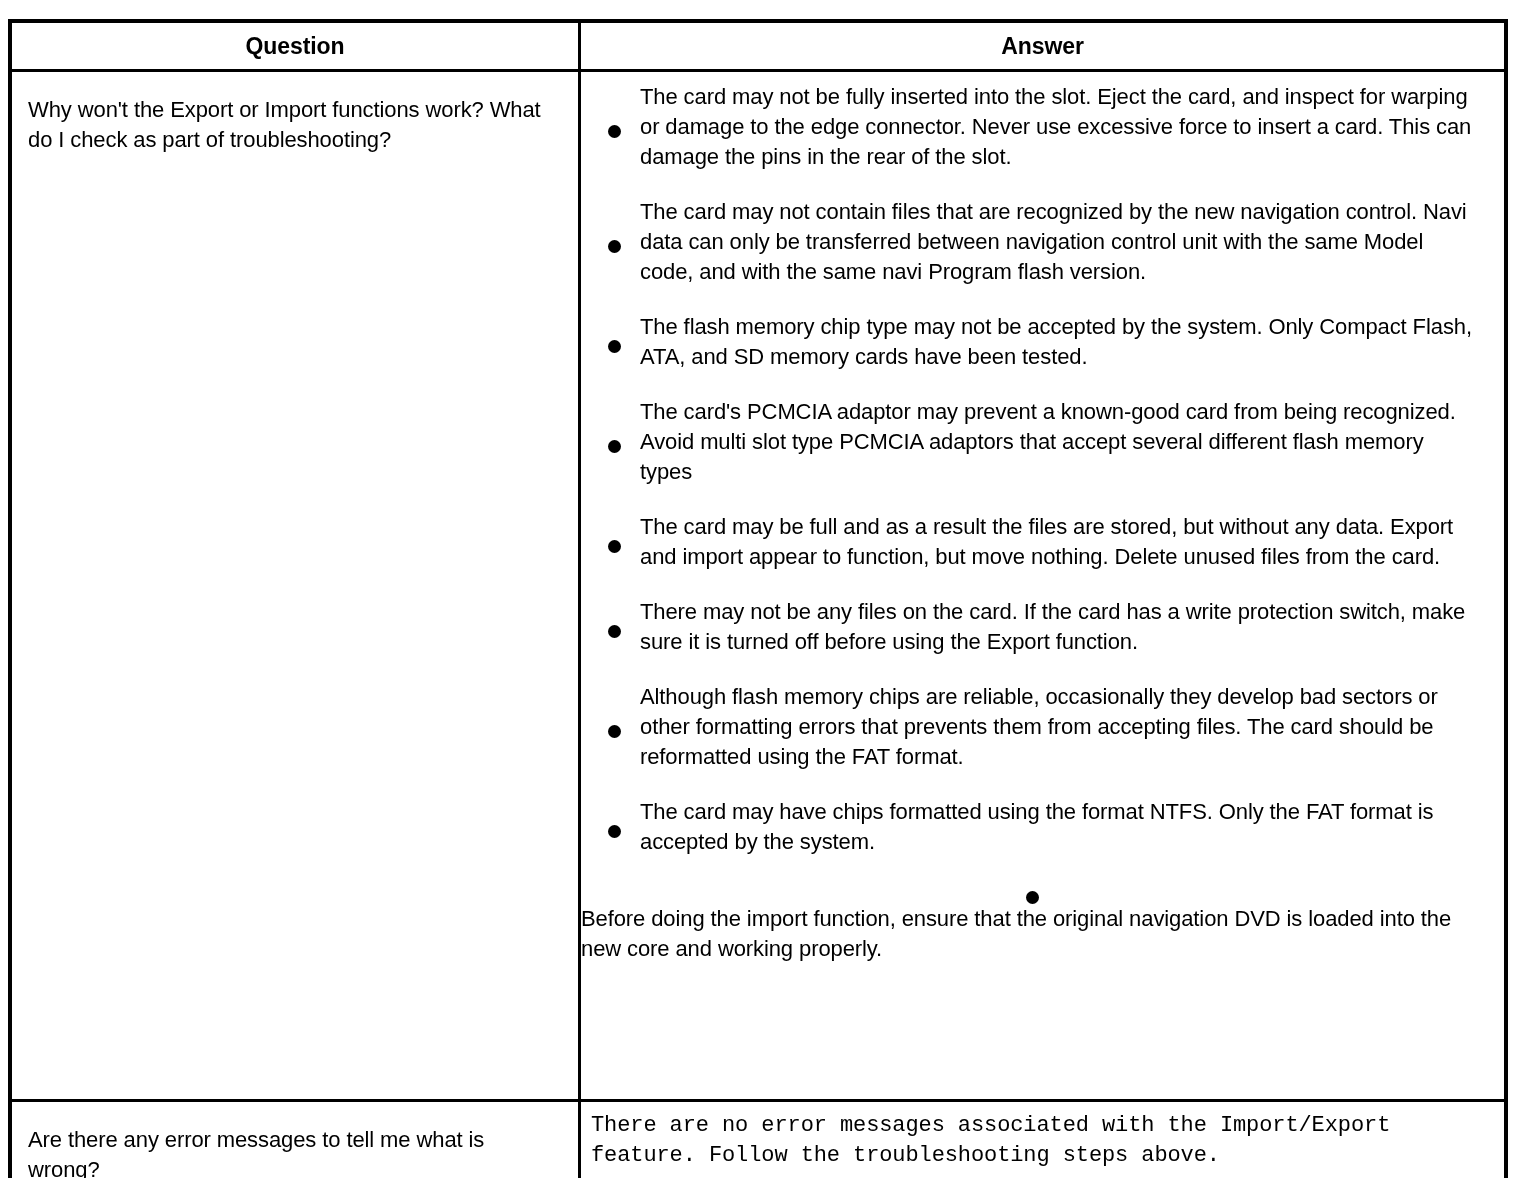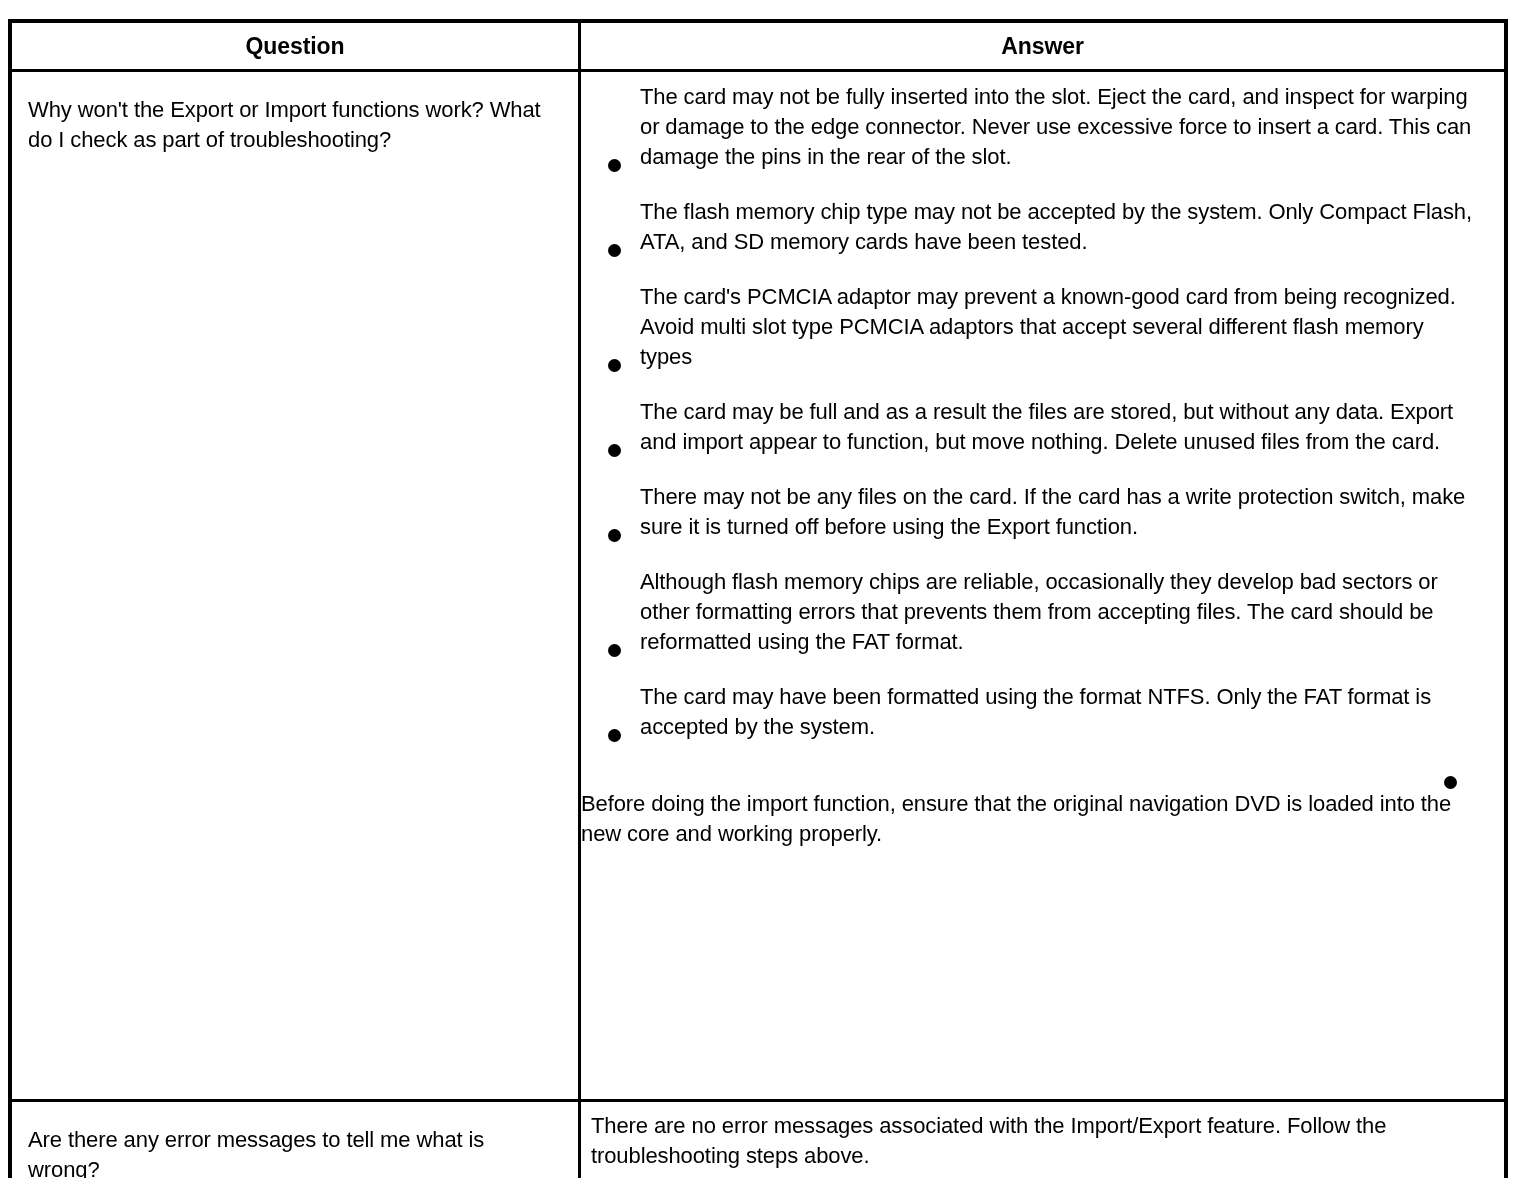--- a/index.html
+++ b/index.html
@@ -39,24 +39,25 @@
   }
   .row1 { border-bottom: 3px solid #000000; }
   .question-cell {
     padding: 23px 34px 0 16px;
   }
   .answer-cell-bullets {
     padding: 10px 28px 0 0;
   }
   .answer-cell-plain {
     padding: 9px 40px 8px 10px;
+    font-family: Liberation Mono, monospace;
   }
   .bullet-item {
     display: flex;
-    align-items: flex-end;
+    align-items: center;
     margin-bottom: 25px;
   }
   .bullet-item:last-child { margin-bottom: 0; flex-direction: column; }
   .bullet-icon {
     flex: none;
     width: 13px;
     height: 13px;
     border-radius: 50%;
     background: #000000;
     margin: 9px 19px 0 27px;
@@ -72,41 +73,45 @@
   <div class="cell header-cell">Answer</div>
 
   <div class="cell q-col row1 question-cell">Why won't the Export or Import functions work? What do I check as part of troubleshooting?</div>
   <div class="cell row1 answer-cell-bullets">
     <div class="bullet-item">
       <span class="bullet-icon"></span>
       <span class="bullet-text">The card may not be fully inserted into the slot. Eject the card, and inspect for warping or damage to the edge connector. Never use excessive force to insert a card. This can damage the pins in the rear of the slot.</span>
     </div>
     <div class="bullet-item">
       <span class="bullet-icon"></span>
+      <span class="bullet-text">The card may not contain files that are recognized by the new navigation control. Navi data can only be transferred between navigation control unit with the same Model code, and with the same navi Program flash version.</span>
+    </div>
+    <div class="bullet-item">
+      <span class="bullet-icon"></span>
       <span class="bullet-text">The flash memory chip type may not be accepted by the system. Only Compact Flash, ATA, and SD memory cards have been tested.</span>
     </div>
     <div class="bullet-item">
       <span class="bullet-icon"></span>
       <span class="bullet-text">The card's PCMCIA adaptor may prevent a known-good card from being recognized. Avoid multi slot type PCMCIA adaptors that accept several different flash memory types</span>
     </div>
     <div class="bullet-item">
       <span class="bullet-icon"></span>
       <span class="bullet-text">The card may be full and as a result the files are stored, but without any data. Export and import appear to function, but move nothing. Delete unused files from the card.</span>
     </div>
     <div class="bullet-item">
       <span class="bullet-icon"></span>
       <span class="bullet-text">There may not be any files on the card. If the card has a write protection switch, make sure it is turned off before using the Export function.</span>
     </div>
     <div class="bullet-item">
       <span class="bullet-icon"></span>
       <span class="bullet-text">Although flash memory chips are reliable, occasionally they develop bad sectors or other formatting errors that prevents them from accepting files. The card should be reformatted using the FAT format.</span>
     </div>
     <div class="bullet-item">
       <span class="bullet-icon"></span>
-      <span class="bullet-text">The card may have been formatted using the format NTFS. Only the FAT format is accepted by the system.</span>
+      <span class="bullet-text">The card may have chips formatted using the format NTFS. Only the FAT format is accepted by the system.</span>
     </div>
     <div class="bullet-item">
       <span class="bullet-icon"></span>
       <span class="bullet-text">Before doing the import function, ensure that the original navigation DVD is loaded into the new core and working properly.</span>
     </div>
   </div>
 
   <div class="cell q-col question-cell">Are there any error messages to tell me what is wrong?</div>
   <div class="cell answer-cell-plain">There are no error messages associated with the Import/Export feature. Follow the troubleshooting steps above.</div>
 

